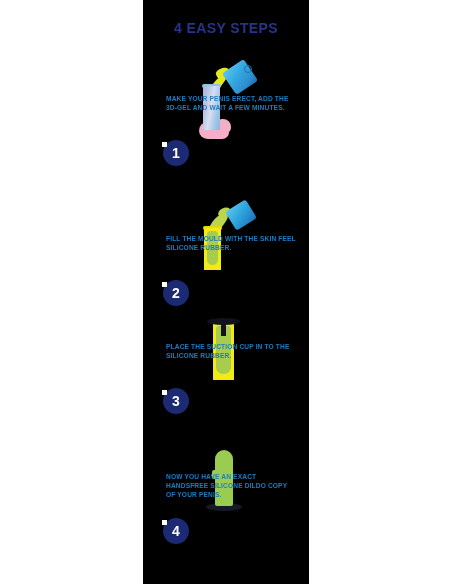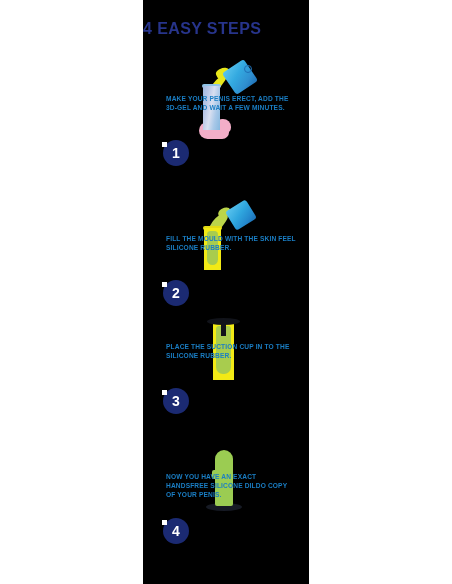--- a/index.html
+++ b/index.html
@@ -29,22 +29,23 @@
     width: 166px;
     height: 584px;
     background: #000000;
   }
 
   .title {
     position: absolute;
     left: 0;
     top: 20px;
     width: 166px;
+    text-align: center;
     color: #27348b;
-    font-size: 16px;
+    font-size: 14px;
     font-weight: bold;
     letter-spacing: 0.4px;
     font-family: "Liberation Sans", sans-serif;
   }
 
   
   .step {
     position: absolute;
     left: 0;
     width: 166px;

